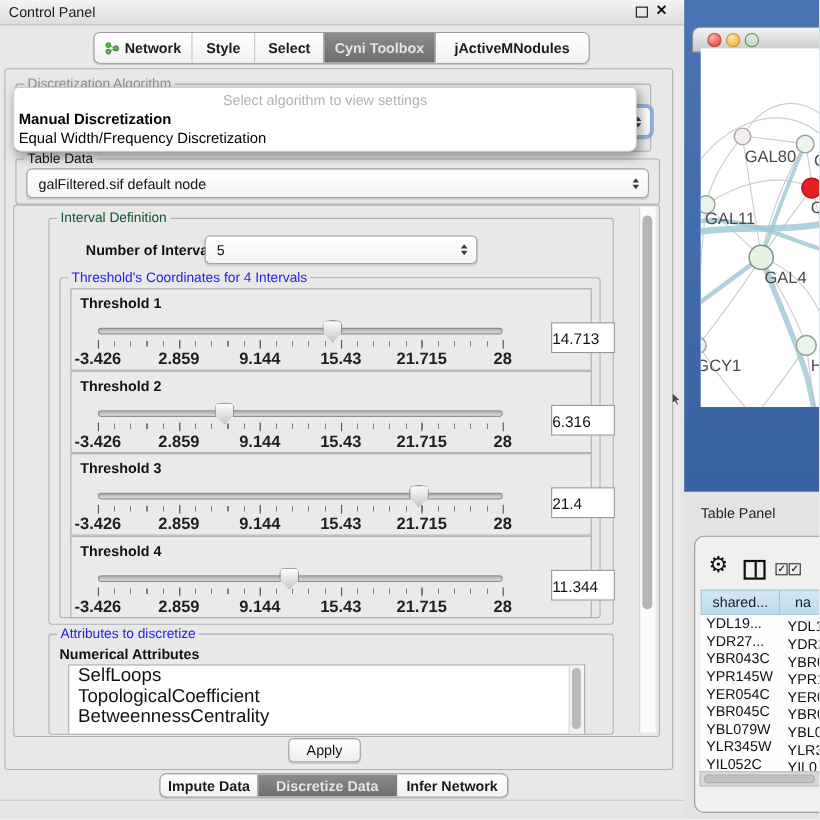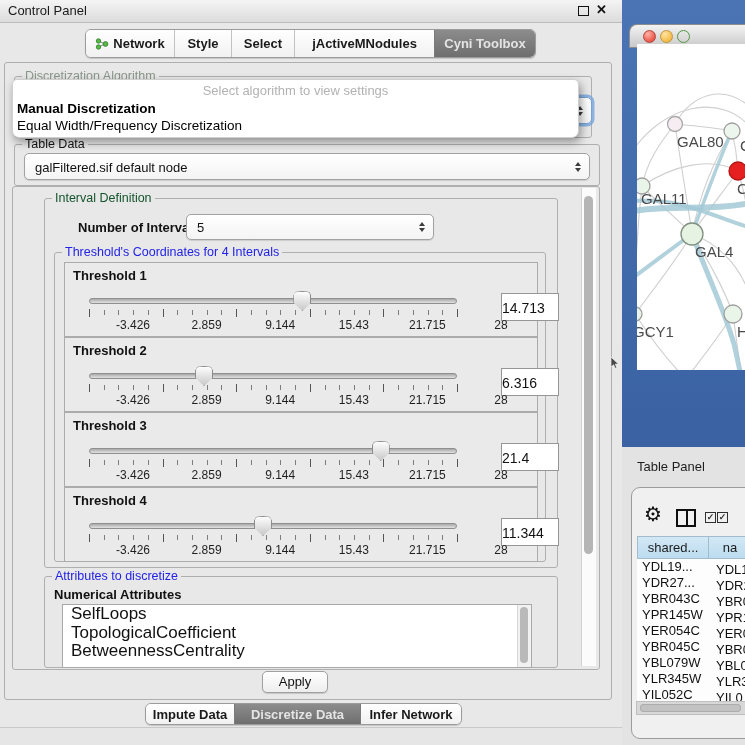--- a/index.html
+++ b/index.html
@@ -57,22 +57,22 @@
   .trackzone{position:absolute;left:24px;top:27px;width:368px;height:20px;}
   .track{position:absolute;left:0;right:0;top:8px;height:4px;border:1px solid #8F8F8F;border-radius:3px;
     background:linear-gradient(#A9A9A9,#E2E2E2);}
   .thumb{position:absolute;top:1px;width:16px;height:18px;z-index:2;
     background:linear-gradient(#FDFDFD,#C9C9C9);border:1px solid #8A8A8A;
     clip-path:polygon(0% 22%,12% 4%,50% 0%,88% 4%,100% 22%,100% 58%,50% 100%,0% 58%);
     border-radius:4px;}
   .ticks{position:absolute;left:24px;top:47px;width:368px;height:5px;
     background:repeating-linear-gradient(90deg,#7C7C7C 0,#7C7C7C 1px,transparent 1px,transparent 14.72px);}
   .mtick{position:absolute;top:46px;width:1px;height:8px;background:#555;}
-  .tlabel{position:absolute;top:55px;transform:translateX(-50%);font-size:12px;font-weight:normal;
-    color:#1F1F1F;white-space:nowrap;margin-left:44px;}
+  .tlabel{position:absolute;top:55px;transform:translateX(-50%);font-size:15px;font-weight:bold;
+    color:#1F1F1F;white-space:nowrap;}
   .vbox{position:absolute;left:404px;top:30px;width:58px;height:28px;background:#FFFFFF;
     border:1px solid #969696;font-size:14px;line-height:28px;padding-right:6px;box-sizing:border-box;margin-left:32px;}
 
   
   #attr-list{left:62px;top:604px;width:468px;height:62px;background:#FFFFFF;border:1px solid #A8A8A8;overflow:hidden;}
   #attr-list .item{padding-left:8px;font-size:17px;line-height:18.5px;white-space:nowrap;}
   #attr-sb{position:absolute;right:0;top:0;width:13px;height:100%;background:#F2F2F2;border-left:1px solid #D5D5D5;}
   #attr-sb .th{position:absolute;left:2px;top:2px;width:8px;height:56px;background:#B9B9B9;border-radius:4px;}
 
   #apply-btn{left:262px;top:671px;width:64px;height:20px;border:1px solid #A0A0A0;border-radius:5px;
@@ -134,25 +134,25 @@
         <circle cx="10.5" cy="7" r="2.4" fill="#57B947" stroke="#2F7D26" stroke-width="0.8"></circle>
       </svg>
       <span>Network</span>
     </div>
     <div class="seg" style="width:56px;">
       <span>Style</span>
     </div>
     <div class="seg" style="width:62px;">
       <span>Select</span>
     </div>
+    <div class="seg dark" style="width:100px;">
+      <span>Cyni Toolbox</span>
+    </div>
     <div class="seg" style="width:139px;">
       <span>jActiveMNodules</span>
-    </div>
-    <div class="seg dark" style="width:100px;">
-      <span>Cyni Toolbox</span>
     </div>
   </div>
 
   <div class="abs group" style="left:4px;top:62px;width:606px;height:636px;"></div>
 
   <div class="abs group" style="left:14px;top:76px;width:576px;height:60px;"></div>
   <span class="gtitle" style="left:22px;top:70px;color:#8A968A;">Discretization Algorithm</span>
   <div id="algo-combo" class="abs combo">
     <span class="spin">
         <i class="up"></i>

